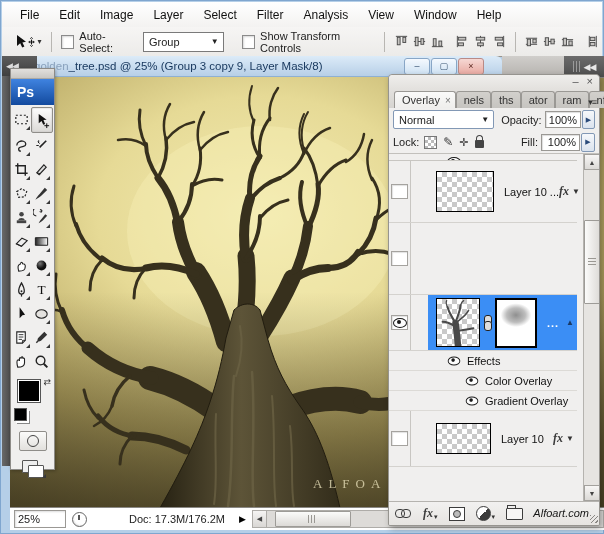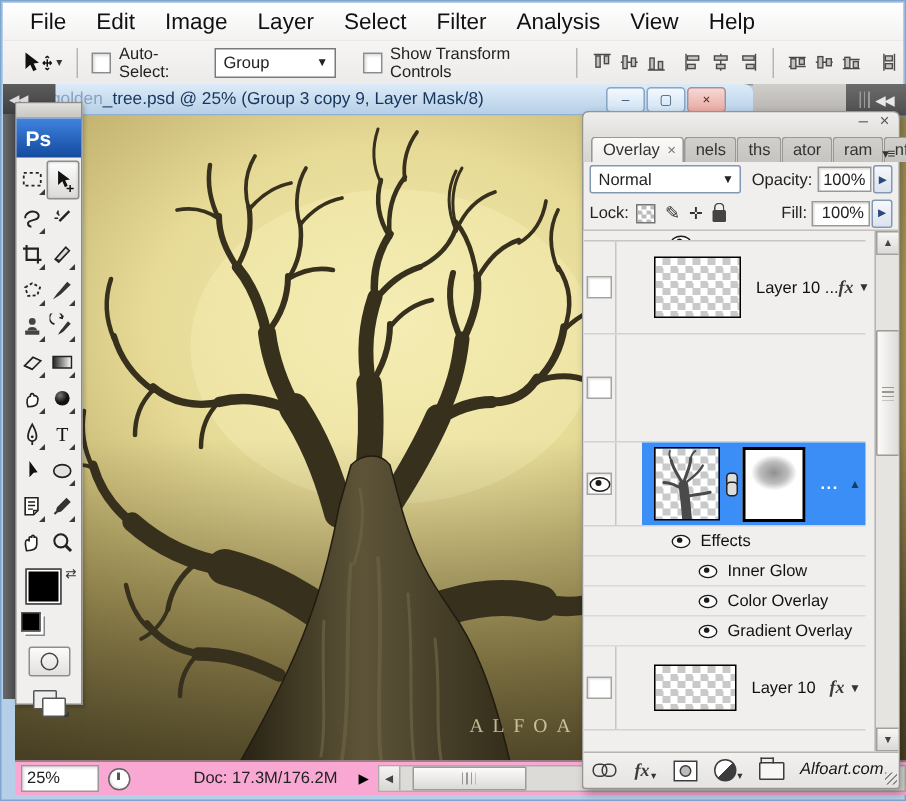--- a/index.html
+++ b/index.html
@@ -3,21 +3,21 @@
 <meta charset="utf-8">
 <style>
   html,body{margin:0;padding:0;}
   body{width:604px;height:534px;position:relative;overflow:hidden;
        font-family:"Liberation Sans",sans-serif;background:#b5cfe8;}
   
   .frame{position:absolute;inset:0;border:1px solid #7fa6cf;}
   .menubar{position:absolute;left:2px;top:2px;right:2px;height:25px;
     background:linear-gradient(#ffffff,#f3f2f1);border-bottom:1px solid #d9d8d6;
     display:flex;align-items:center;padding-left:8px;gap:0;}
-  .menubar .mi{font-size:15px;color:#111;padding:4px 10px;cursor:default;}
+  .menubar .mi{font-size:12px;color:#111;padding:4px 10px;cursor:default;}
   .optionsbar{position:absolute;left:2px;top:27px;right:2px;height:29px;
     background:linear-gradient(#f6f5f4,#ecebe9);border-bottom:1px solid #98958f;
     display:flex;align-items:center;font-size:11px;color:#222;}
   .vsep{width:1px;height:20px;background:#b8b6b2;margin:0 7px;}
   .cb{width:12px;height:12px;background:#fff;border:1px solid #8b8b8b;
       box-shadow:inset 1px 1px 2px #d7d7d7;margin:0 5px 0 2px;}
   .combo{height:18px;background:#fff;border:1px solid #7a7a7a;display:flex;
       align-items:center;font-size:11px;padding-left:5px;position:relative;}
   .combo .car{margin-left:auto;margin-right:4px;font-size:8px;color:#222;}
   .toolbtn{width:36px;height:22px;display:flex;align-items:center;justify-content:center;
@@ -36,21 +36,21 @@
   .wbtn{width:24px;height:15px;border:1px solid #88a6c6;border-radius:3px;
     background:linear-gradient(#f4f9fe,#cfe2f3);font-size:9px;color:#35506e;
     display:flex;align-items:center;justify-content:center;line-height:1;}
   .wbtn.close{background:linear-gradient(#f6d8d4,#e8aaa2);border-color:#b98a86;color:#5e2a24;}
   .dockhdr-r{position:absolute;left:492px;top:0;width:102px;height:21px;
     background:linear-gradient(#d0cecb,#b5b2ae);border-bottom:1px solid #8a8884;display:flex;}
   .dockhdr-r .dark{margin-left:auto;width:40px;height:100%;background:linear-gradient(#6b6b6b,#4e4e4e);
     display:flex;align-items:center;justify-content:center;gap:4px;color:#e8e8e8;font-size:9px;}
   .grip3{width:7px;height:11px;background:repeating-linear-gradient(90deg,#9a9a9a 0 1px,transparent 1px 3px);}
   .statusbar{position:absolute;left:0;bottom:0;width:594px;height:22px;
-    background:#f9a8d4;border-top:1px solid #8a8884;display:flex;align-items:center;font-size:11px;color:#222;}
+    background:#ffffff;border-top:1px solid #8a8884;display:flex;align-items:center;font-size:11px;color:#222;}
   .zoombox{width:44px;height:16px;background:#fff;border:1px solid #9a9894;
     box-shadow:inset 1px 1px 2px #ddd;margin-left:4px;padding:0 3px;display:flex;align-items:center;}
   .clockico{width:13px;height:13px;border:1px solid #666;border-radius:50%;margin-left:6px;
     background:radial-gradient(circle at 60% 40%,#fff 55%,#bbb);position:relative;}
   .clockico::after{content:"";position:absolute;left:5px;top:2px;width:2px;height:5px;background:#555;}
   .docsizes{margin-left:42px;}
   .sb-play{margin-left:14px;font-size:9px;color:#000;}
   .hscroll{flex:1;height:16px;margin-left:6px;background:#dddbd8;border:1px solid #aeaca8;
     display:flex;align-items:center;position:relative;}
   .hs-left{width:13px;height:100%;background:linear-gradient(#f5f4f3,#d9d7d4);
@@ -187,20 +187,21 @@
 
 <div class="menubar">
   <span class="mi">File</span>
   <span class="mi">Edit</span>
   <span class="mi">Image</span>
   <span class="mi">Layer</span>
   <span class="mi">Select</span>
   <span class="mi">Filter</span>
   <span class="mi">Analysis</span>
   <span class="mi">View</span>
+  <span class="mi">Window</span>
   <span class="mi">Help</span>
 </div>
 
 <div class="optionsbar">
   <div class="toolbtn">
     <svg width="22" height="18" viewBox="0 0 22 18">
       <polygon points="4,2 4,13 7.2,10.2 9.2,14.5 11.4,13.4 9.4,9.4 13,8.8" fill="#111"></polygon>
       <path d="M16,9 h5 M18.5,6.5 v5 M16.8,7.8 l-1,1.2 1,1.2 M20.2,7.8 l1,1.2 -1,1.2 M17.3,5.6 l1.2,-1 1.2,1 M17.3,12.4 l1.2,1 1.2,-1" stroke="#111" stroke-width="1" fill="none"></path>
     </svg>
     <span style="font-size:8px;color:#333;margin-left:3px">▾</span>
@@ -693,25 +694,20 @@
     </div>
 
     <div class="effrow">
       <span style="width:58px"></span>
         <i class="eye"></i>
       <span style="margin-left:6px">Effects</span>
     </div>
     <div class="effrow">
       <span style="width:76px"></span>
         <i class="eye"></i>
-      <span style="margin-left:6px">Inner Glow</span>
-    </div>
-    <div class="effrow">
-      <span style="width:76px"></span>
-        <i class="eye"></i>
       <span style="margin-left:6px">Color Overlay</span>
     </div>
     <div class="effrow">
       <span style="width:76px"></span>
         <i class="eye"></i>
       <span style="margin-left:6px">Gradient Overlay</span>
     </div>
 
     <div class="lrow" style="height:55px">
       <div class="eyecol">

